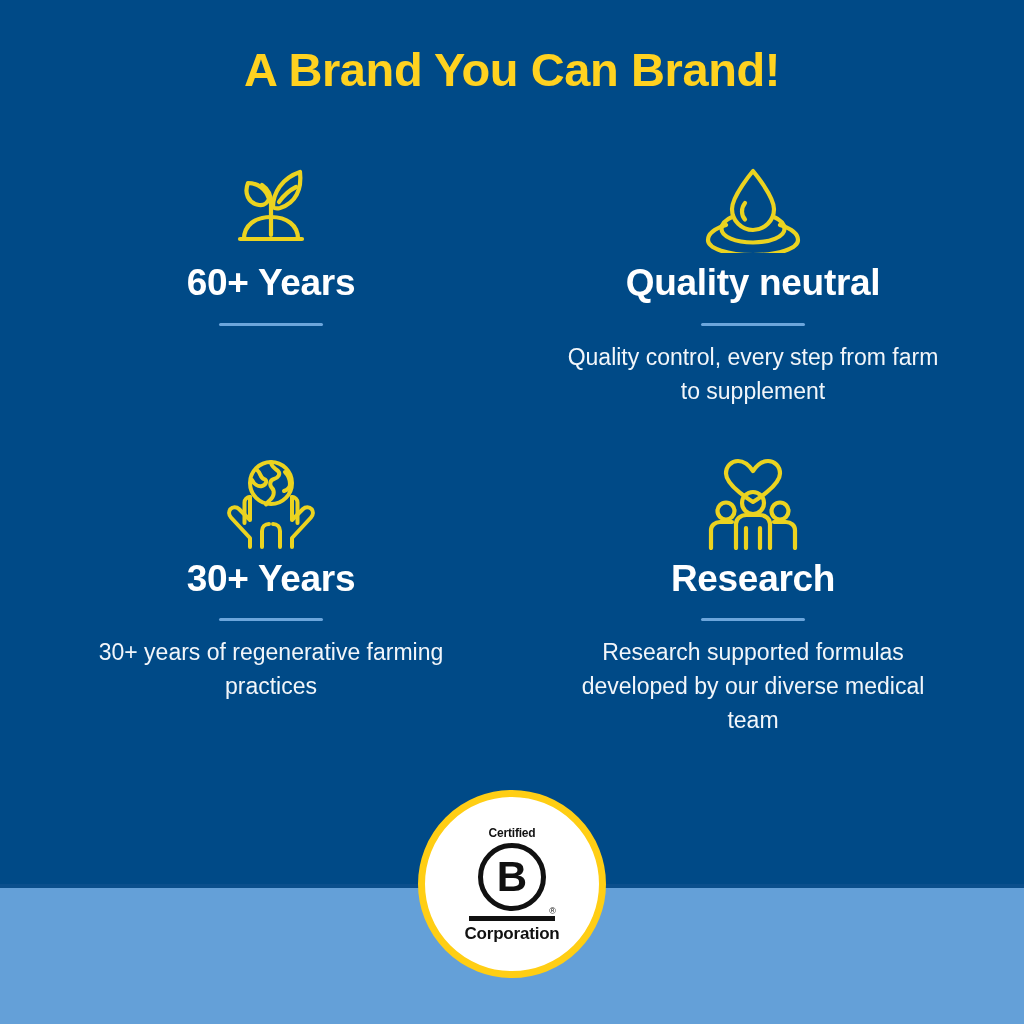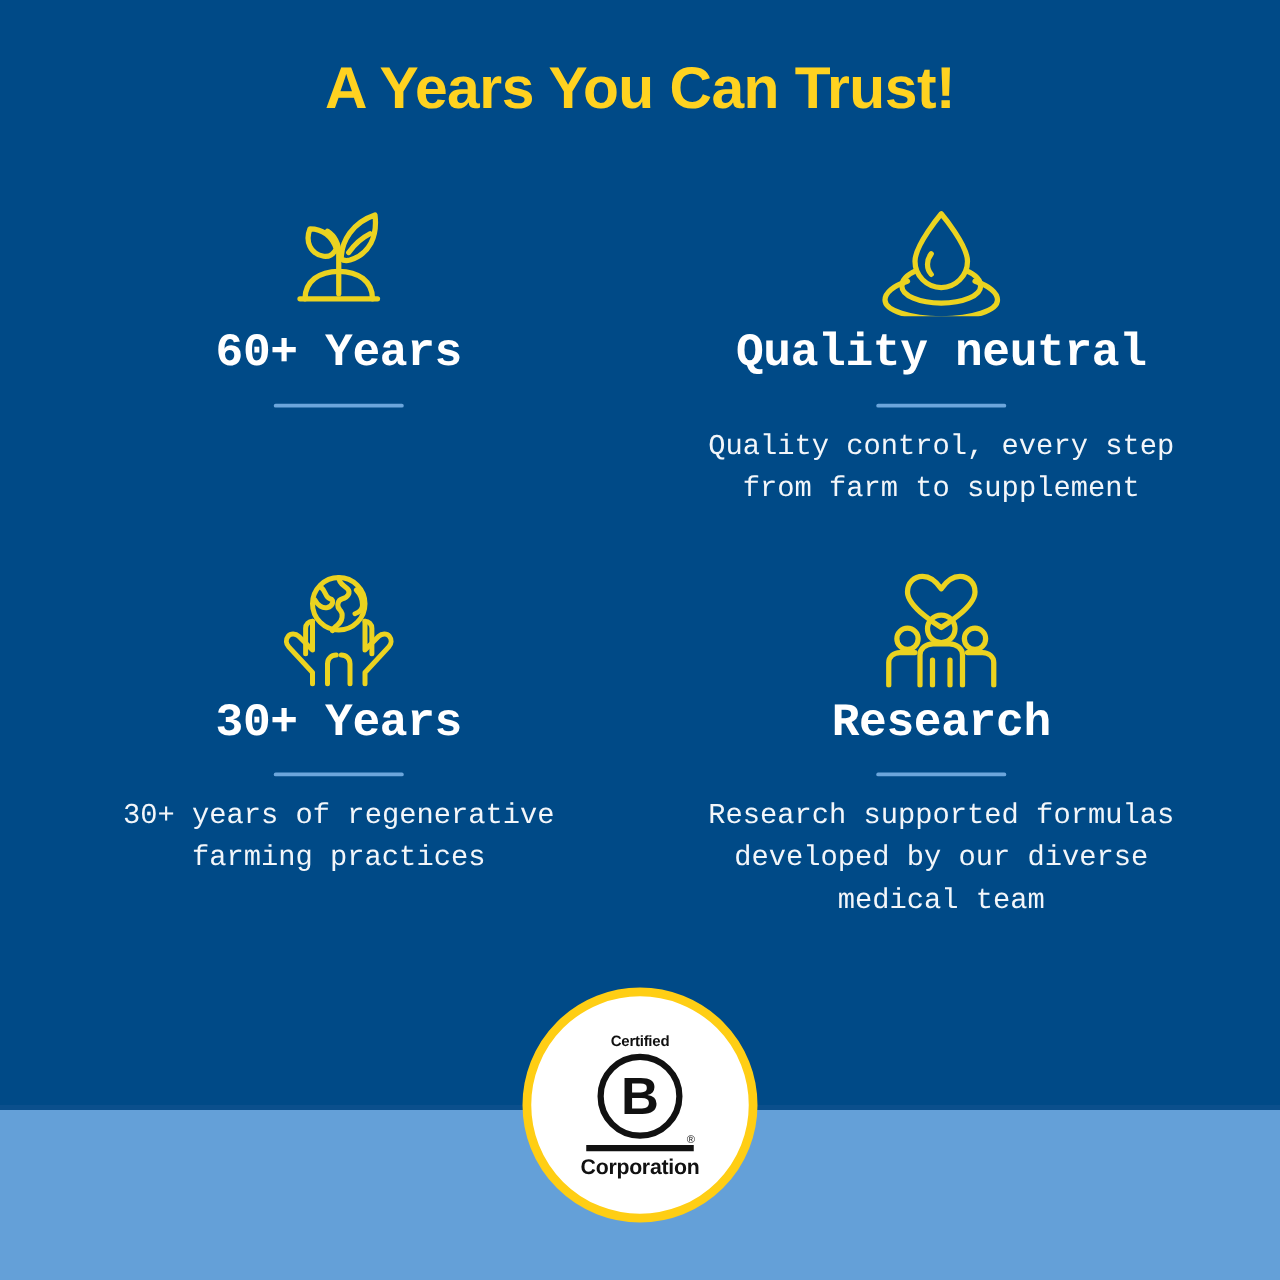--- a/index.html
+++ b/index.html
@@ -49,21 +49,20 @@
   .grid {
     position:absolute;
     top:160px;
     left:40px;
     width:944px;
     display:grid;
     grid-template-columns:1fr 1fr;
     grid-template-rows:auto auto;
     row-gap:48px;
     column-gap:20px;
-    font-family:Liberation Mono, monospace;
   }
   .cell {
     display:flex;
     flex-direction:column;
     align-items:center;
     text-align:center;
   }
   .cell-icon {
     height:96px;
     display:flex;
@@ -171,21 +170,21 @@
   }
 </style>
 </head>
 <body>
 
 <div id="stage">
 
   <div class="band-divider"></div>
   <div class="bottom-band"></div>
 
-  <div class="title">A Years You Can Trust!</div>
+  <div class="title">A Brand You Can Brand!</div>
 
   <div class="grid">
 
     <div class="cell">
       <div class="cell-icon">
         <svg width="86" height="90" viewBox="0 0 86 90" fill="none" stroke="#EBD320" stroke-width="4.2" stroke-linecap="round" stroke-linejoin="round">
           <path d="M43 72 L43 40 C43 32 40 26 34 22"></path>
           <path d="M45 44 C45 30 54 15 72 9 C74 26 68 40 52 45 C49 45.8 46.6 45.5 45 44 Z"></path>
           <path d="M51 39 C56 32 62 27 68 24"></path>
           <path d="M41 36 C38 26 30 20 20 20 C16 30 20 40 31 42 C35 42.6 39 40.5 41 36 Z"></path>

